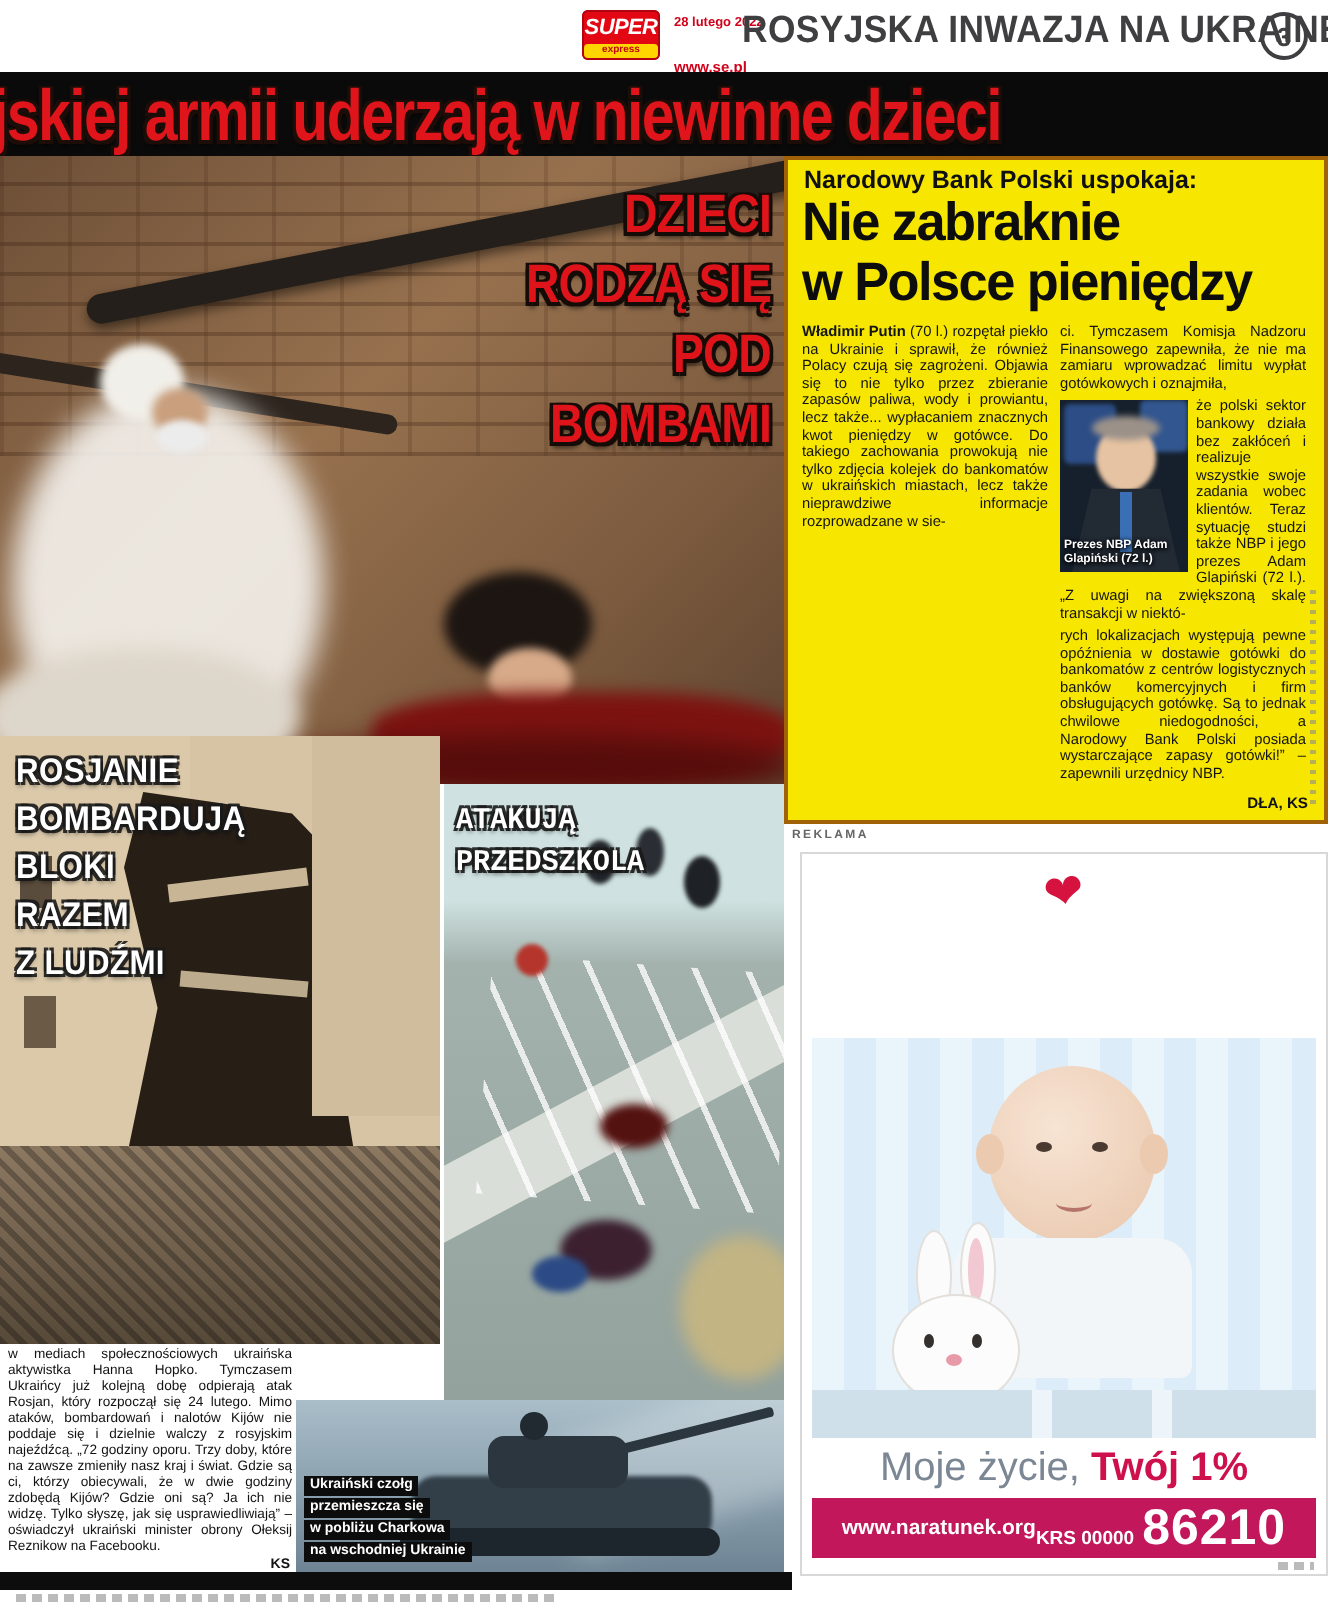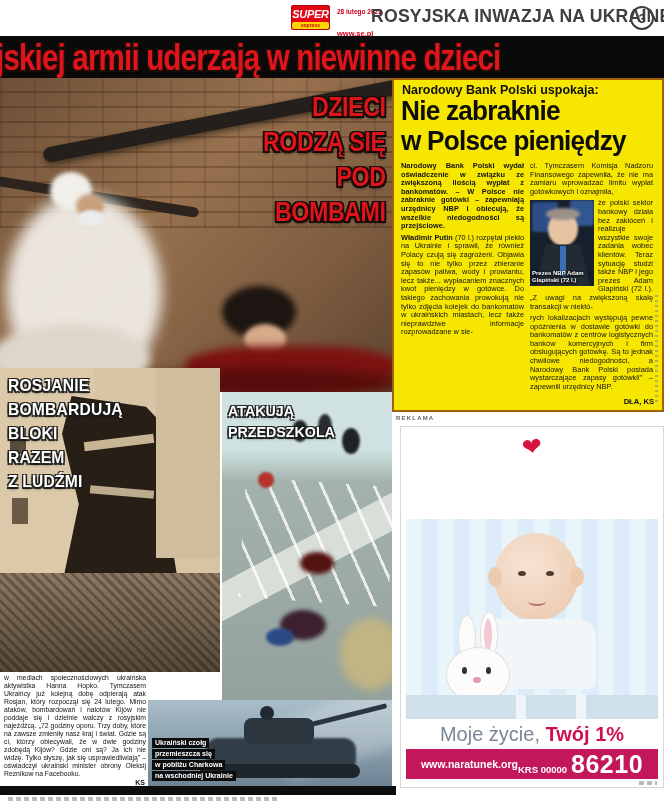--- a/index.html
+++ b/index.html
@@ -53,21 +53,21 @@
   .nbp-cap{position:absolute;left:2px;bottom:2px;font-size:6px;font-weight:700;color:#fff;line-height:7px;
     text-shadow:0 1px 2px #000,0 0 2px #000;}
   .nbp-byline{left:0;top:0;font-weight:800;font-size:7.6px;color:#111;}
   .vcredit{left:655px;top:295px;width:3px;height:108px;opacity:.6;
     background:repeating-linear-gradient(180deg,#8c8c8c 0 2px,transparent 2px 5px);}
   
   .bombphoto{left:0;top:368px;width:220px;height:304px;background:#d6c4a5;}
   .overlay-bomb{left:8px;top:6px;font-size:17px;line-height:24px;transform:scaleX(.92);transform-origin:left;letter-spacing:.2px;}
   
   .kgphoto{left:222px;top:392px;width:170px;height:308px;
-    background:linear-gradient(180deg,#cfe2e1 0 58px,#a3b2ad 90px,#93a29d 100%);}
+    background:linear-gradient(180deg,#cfe2e1 0 58px,#a3b2ad 90px,#93a29d 100%);font-family:Liberation Mono, monospace;}
   .overlay-kg{left:6px;top:8px;font-size:15px;line-height:21px;transform:scaleX(.95);transform-origin:left;}
   
   .botart{left:4px;top:674px;width:142px;height:114px;overflow:hidden;font-size:6.8px;line-height:8px;
     text-align:justify;color:#121212;position:absolute;}
   .botart .by{position:absolute;right:1px;bottom:1px;font-weight:800;font-size:7px;background:#fff;padding-left:3px;}
   
   .tank-cap{position:absolute;left:4px;bottom:5px;}
   .tank-cap div{display:table;background:#0c0c0c;color:#fff;font-size:7px;font-weight:700;
     padding:1px 3px;margin-top:1px;line-height:8px;}
   
@@ -135,21 +135,20 @@
 </div>
 
 <div class="abs nbp">
   <div class="abs nbp-kicker">Narodowy Bank Polski uspokaja:</div>
   <div class="abs nbp-h1" style="top:16px;">
     <span>Nie zabraknie</span><br>
     <span>w Polsce pieniędzy</span>
   </div>
   <div class="abs nbp-body">
     <div class="nbp-col">
-      <p style="font-weight:700;">Narodowy Bank Polski wydał oświadczenie w związku ze zwiększoną ilością wypłat z bankomatów. – W Polsce nie zabraknie gotówki – zapewniają urzędnicy NBP i obiecują, że wszelkie niedogodności są przejściowe.</p>
       <p><b>Władimir Putin</b><span> (70 l.) rozpętał piekło na Ukrainie i sprawił, że również Polacy czują się zagrożeni. Objawia się to nie tylko przez zbieranie zapasów paliwa, wody i prowiantu, lecz także... wypłacaniem znacznych kwot pieniędzy w gotówce. Do takiego zachowania prowokują nie tylko zdjęcia kolejek do bankomatów w ukraińskich miastach, lecz także nieprawdziwe informacje rozprowadzane w sie-</span></p>
     </div>
     <div class="nbp-col">
       <p>ci. Tymczasem Komisja Nadzoru Finansowego zapewniła, że nie ma zamiaru wprowadzać limitu wypłat gotówkowych i oznajmiła,</p>
       <div class="nbp-photo">
         <div class="blob" style="left:2px;top:2px;width:26px;height:30px;background:#2c4d86;border-radius:3px;filter:blur(1px);"></div>
         <div class="blob" style="left:40px;top:0;width:24px;height:26px;background:#32568f;border-radius:3px;filter:blur(1px);"></div>
         <div class="blob" style="left:18px;top:12px;width:30px;height:34px;background:#e6c3a2;filter:blur(1px);"></div>
         <div class="blob" style="left:16px;top:8px;width:34px;height:12px;background:#9b9189;filter:blur(1.5px);"></div>
         <div class="abs" style="left:6px;top:44px;width:54px;height:42px;background:#222a34;clip-path:polygon(18% 0,82% 0,100% 100%,0 100%);"></div>

